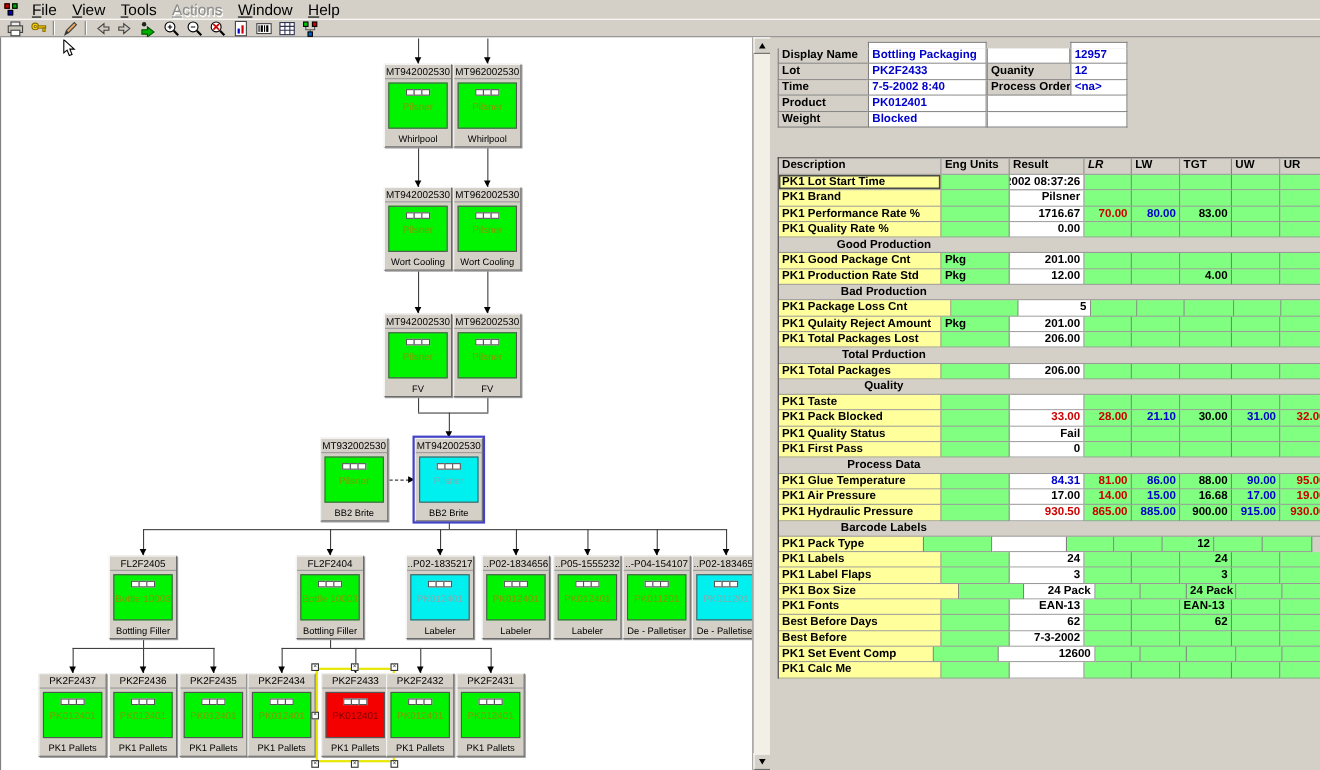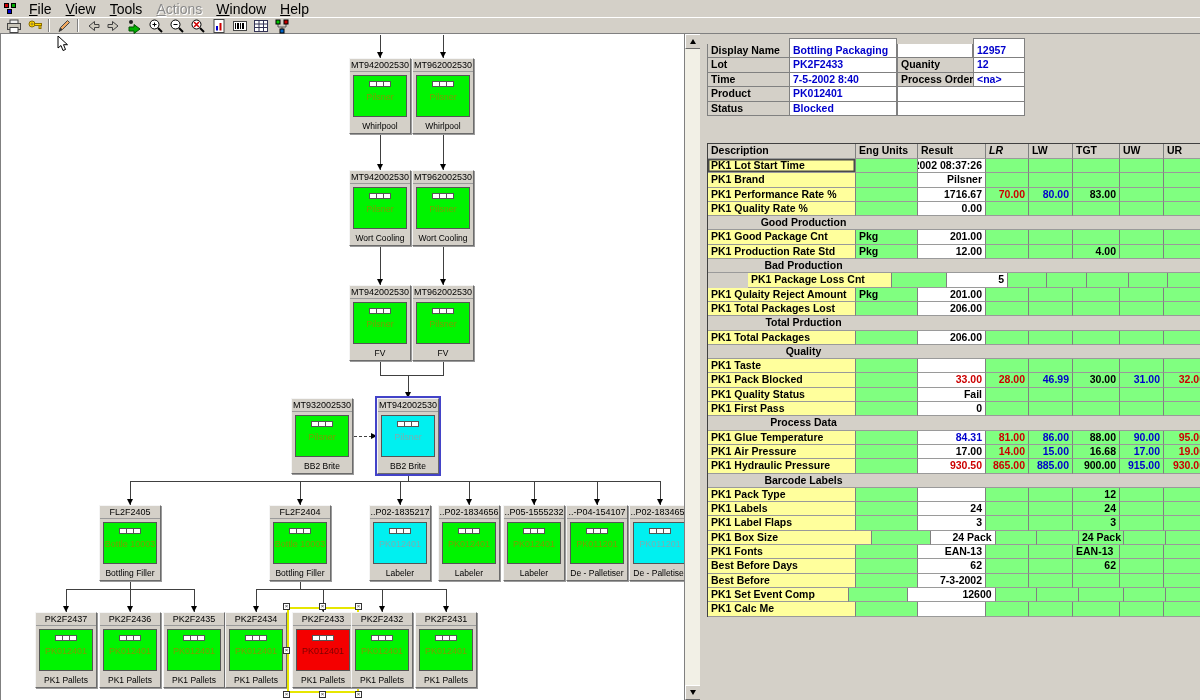--- a/index.html
+++ b/index.html
@@ -602,21 +602,21 @@
           <div class="icell ivalue" style="width: 108px;">7-5-2002 8:40</div>
           <div class="icell ilabel" style="width: 76px;">Process Order</div>
           <div class="icell ivalue" style="width: 52px;">&lt;na&gt;</div>
         </div>
         <div class="irow">
           <div class="icell ilabel" style="width: 82px;">Product</div>
           <div class="icell ivalue" style="width: 108px;">PK012401</div>
           <div class="icell ivalue" style="width: 128px;"></div>
         </div>
         <div class="irow">
-          <div class="icell ilabel" style="width: 82px;">Status</div>
+          <div class="icell ilabel" style="width: 82px;">Weight</div>
           <div class="icell ivalue" style="width: 108px;">Blocked</div>
           <div class="icell ivalue" style="width: 128px;"></div>
         </div>
       </div>
     <div class="rtable" id="result-table">
         <div class="trow hd">
           <div class="tcell h-cell" style="width: 148px;">Description</div>
           <div class="tcell h-cell" style="width: 62px;">Eng Units</div>
           <div class="tcell h-cell" style="width: 68px;">Result</div>
           <div class="tcell h-cell" style="width: 43px; font-style: italic;">LR</div>
@@ -691,21 +691,21 @@
           <div class="tcell c-green" style="width: 47px;">4.00</div>
           <div class="tcell c-green" style="width: 44px;"></div>
           <div class="tcell c-green" style="width: 45px;"></div>
         </div>
         <div class="trow dt">
           <div class="sect tcell">
             <div class="lab">Bad Production</div>
           </div>
         </div>
         <div class="trow dt">
-          <div class="tcell c-desc" style="width: 162px; margin-left: 40px;">PK1 Package Loss Cnt</div>
+          <div class="tcell c-desc" style="width: 162px;">PK1 Package Loss Cnt</div>
           <div class="tcell c-green t-left" style="width: 62px;"></div>
           <div class="tcell c-white" style="width: 68px;">5</div>
           <div class="tcell c-green" style="width: 43px;"></div>
           <div class="tcell c-green" style="width: 44px;"></div>
           <div class="tcell c-green" style="width: 47px;"></div>
           <div class="tcell c-green" style="width: 44px;"></div>
           <div class="tcell c-green" style="width: 45px;"></div>
         </div>
         <div class="trow dt">
           <div class="tcell c-desc" style="width: 148px;">PK1 Qulaity Reject Amount</div>
@@ -755,21 +755,21 @@
           <div class="tcell c-green" style="width: 44px;"></div>
           <div class="tcell c-green" style="width: 47px;"></div>
           <div class="tcell c-green" style="width: 44px;"></div>
           <div class="tcell c-green" style="width: 45px;"></div>
         </div>
         <div class="trow dt">
           <div class="tcell c-desc" style="width: 148px;">PK1 Pack Blocked</div>
           <div class="tcell c-green t-left" style="width: 62px;"></div>
           <div class="tcell c-white v-red" style="width: 68px;">33.00</div>
           <div class="tcell c-green v-red" style="width: 43px;">28.00</div>
-          <div class="tcell c-green v-blue" style="width: 44px;">46.99</div>
+          <div class="tcell c-green v-blue" style="width: 44px;">21.10</div>
           <div class="tcell c-green" style="width: 47px;">30.00</div>
           <div class="tcell c-green v-blue" style="width: 44px;">31.00</div>
           <div class="tcell c-green v-red" style="width: 45px;">32.00</div>
         </div>
         <div class="trow dt">
           <div class="tcell c-desc" style="width: 148px;">PK1 Quality Status</div>
           <div class="tcell c-green t-left" style="width: 62px;"></div>
           <div class="tcell c-white" style="width: 68px;">Fail</div>
           <div class="tcell c-green" style="width: 43px;"></div>
           <div class="tcell c-green" style="width: 44px;"></div>
@@ -821,21 +821,21 @@
           <div class="tcell c-green" style="width: 47px;">900.00</div>
           <div class="tcell c-green v-blue" style="width: 44px;">915.00</div>
           <div class="tcell c-green v-red" style="width: 45px;">930.00</div>
         </div>
         <div class="trow dt">
           <div class="sect tcell">
             <div class="lab">Barcode Labels</div>
           </div>
         </div>
         <div class="trow dt">
-          <div class="tcell c-desc" style="width: 148px;">PK1 Pack Type</div>
+          <div class="tcell c-desc" style="width: 132px;">PK1 Pack Type</div>
           <div class="tcell c-green t-left" style="width: 62px;"></div>
           <div class="tcell c-white" style="width: 68px;"></div>
           <div class="tcell c-green" style="width: 43px;"></div>
           <div class="tcell c-green" style="width: 44px;"></div>
           <div class="tcell c-green" style="width: 47px;">12</div>
           <div class="tcell c-green" style="width: 44px;"></div>
           <div class="tcell c-green" style="width: 45px;"></div>
         </div>
         <div class="trow dt">
           <div class="tcell c-desc" style="width: 148px;">PK1 Labels</div>

